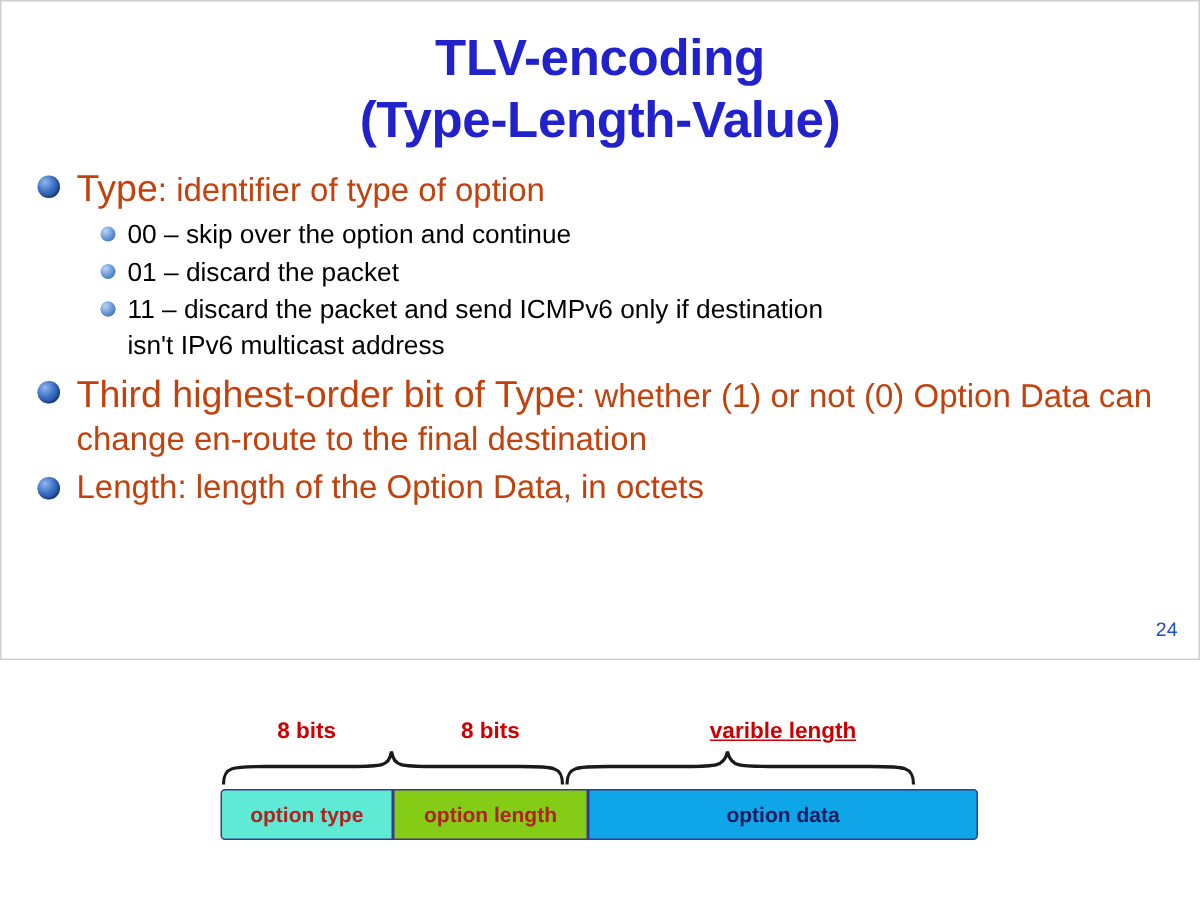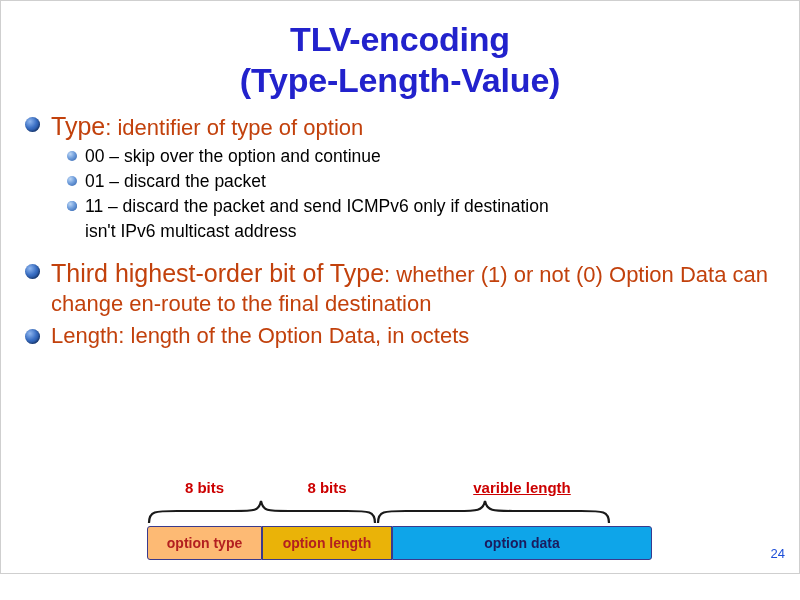--- a/index.html
+++ b/index.html
@@ -10,21 +10,21 @@
     width: 800px;
     height: 600px;
     background: #ffffff;
     font-family: "Liberation Sans", sans-serif;
     overflow: hidden;
     position: relative;
   }
   .slide {
     position: relative;
     width: 800px;
-    height: 574px;
+    height: 440px;
     box-sizing: border-box;
     border: 1px solid #cfcfcf;
   }
   .title {
     text-align: center;
     color: #2222cc;
     font-weight: bold;
     font-size: 34px;
     line-height: 1.22;
     margin: 18px 40px 0 40px;
@@ -51,21 +51,21 @@
     position: absolute;
     left: 6px;
     top: 7px;
     width: 15px;
     height: 15px;
     border-radius: 50%;
     background: radial-gradient(circle at 33% 30%, #8fb6ee 0%, #3a6fc4 45%, #123b86 100%);
     box-shadow: inset -1px -1px 2px rgba(0,0,0,0.35);
   }
   .sub-list {
-    margin: 2px 0 14px 0;
+    margin: 2px 0 4px 0;
     padding: 0;
     list-style: none;
   }
   .bullet-l2 {
     position: relative;
     padding-left: 66px;
     font-size: 17.5px;
     color: #000000;
     line-height: 1.42;
   }
@@ -111,26 +111,26 @@
     box-sizing: border-box;
     display: flex;
     align-items: center;
     justify-content: center;
     font-weight: bold;
     font-size: 14px;
     color: #b32020;
   }
   .box.type {
     width: 115px;
-    background: #fdba74;
+    background: #5eead4;
     border-radius: 3px 0 0 3px;
   }
   .box.length {
     width: 130px;
-    background: #eab308;
+    background: #84cc16;
   }
   .box.data {
     width: 260px;
     background: #0ea5e9;
     color: #1b1b5e;
     border-radius: 0 3px 3px 0;
   }
   .pagenum {
     position: absolute;
     right: 14px;

